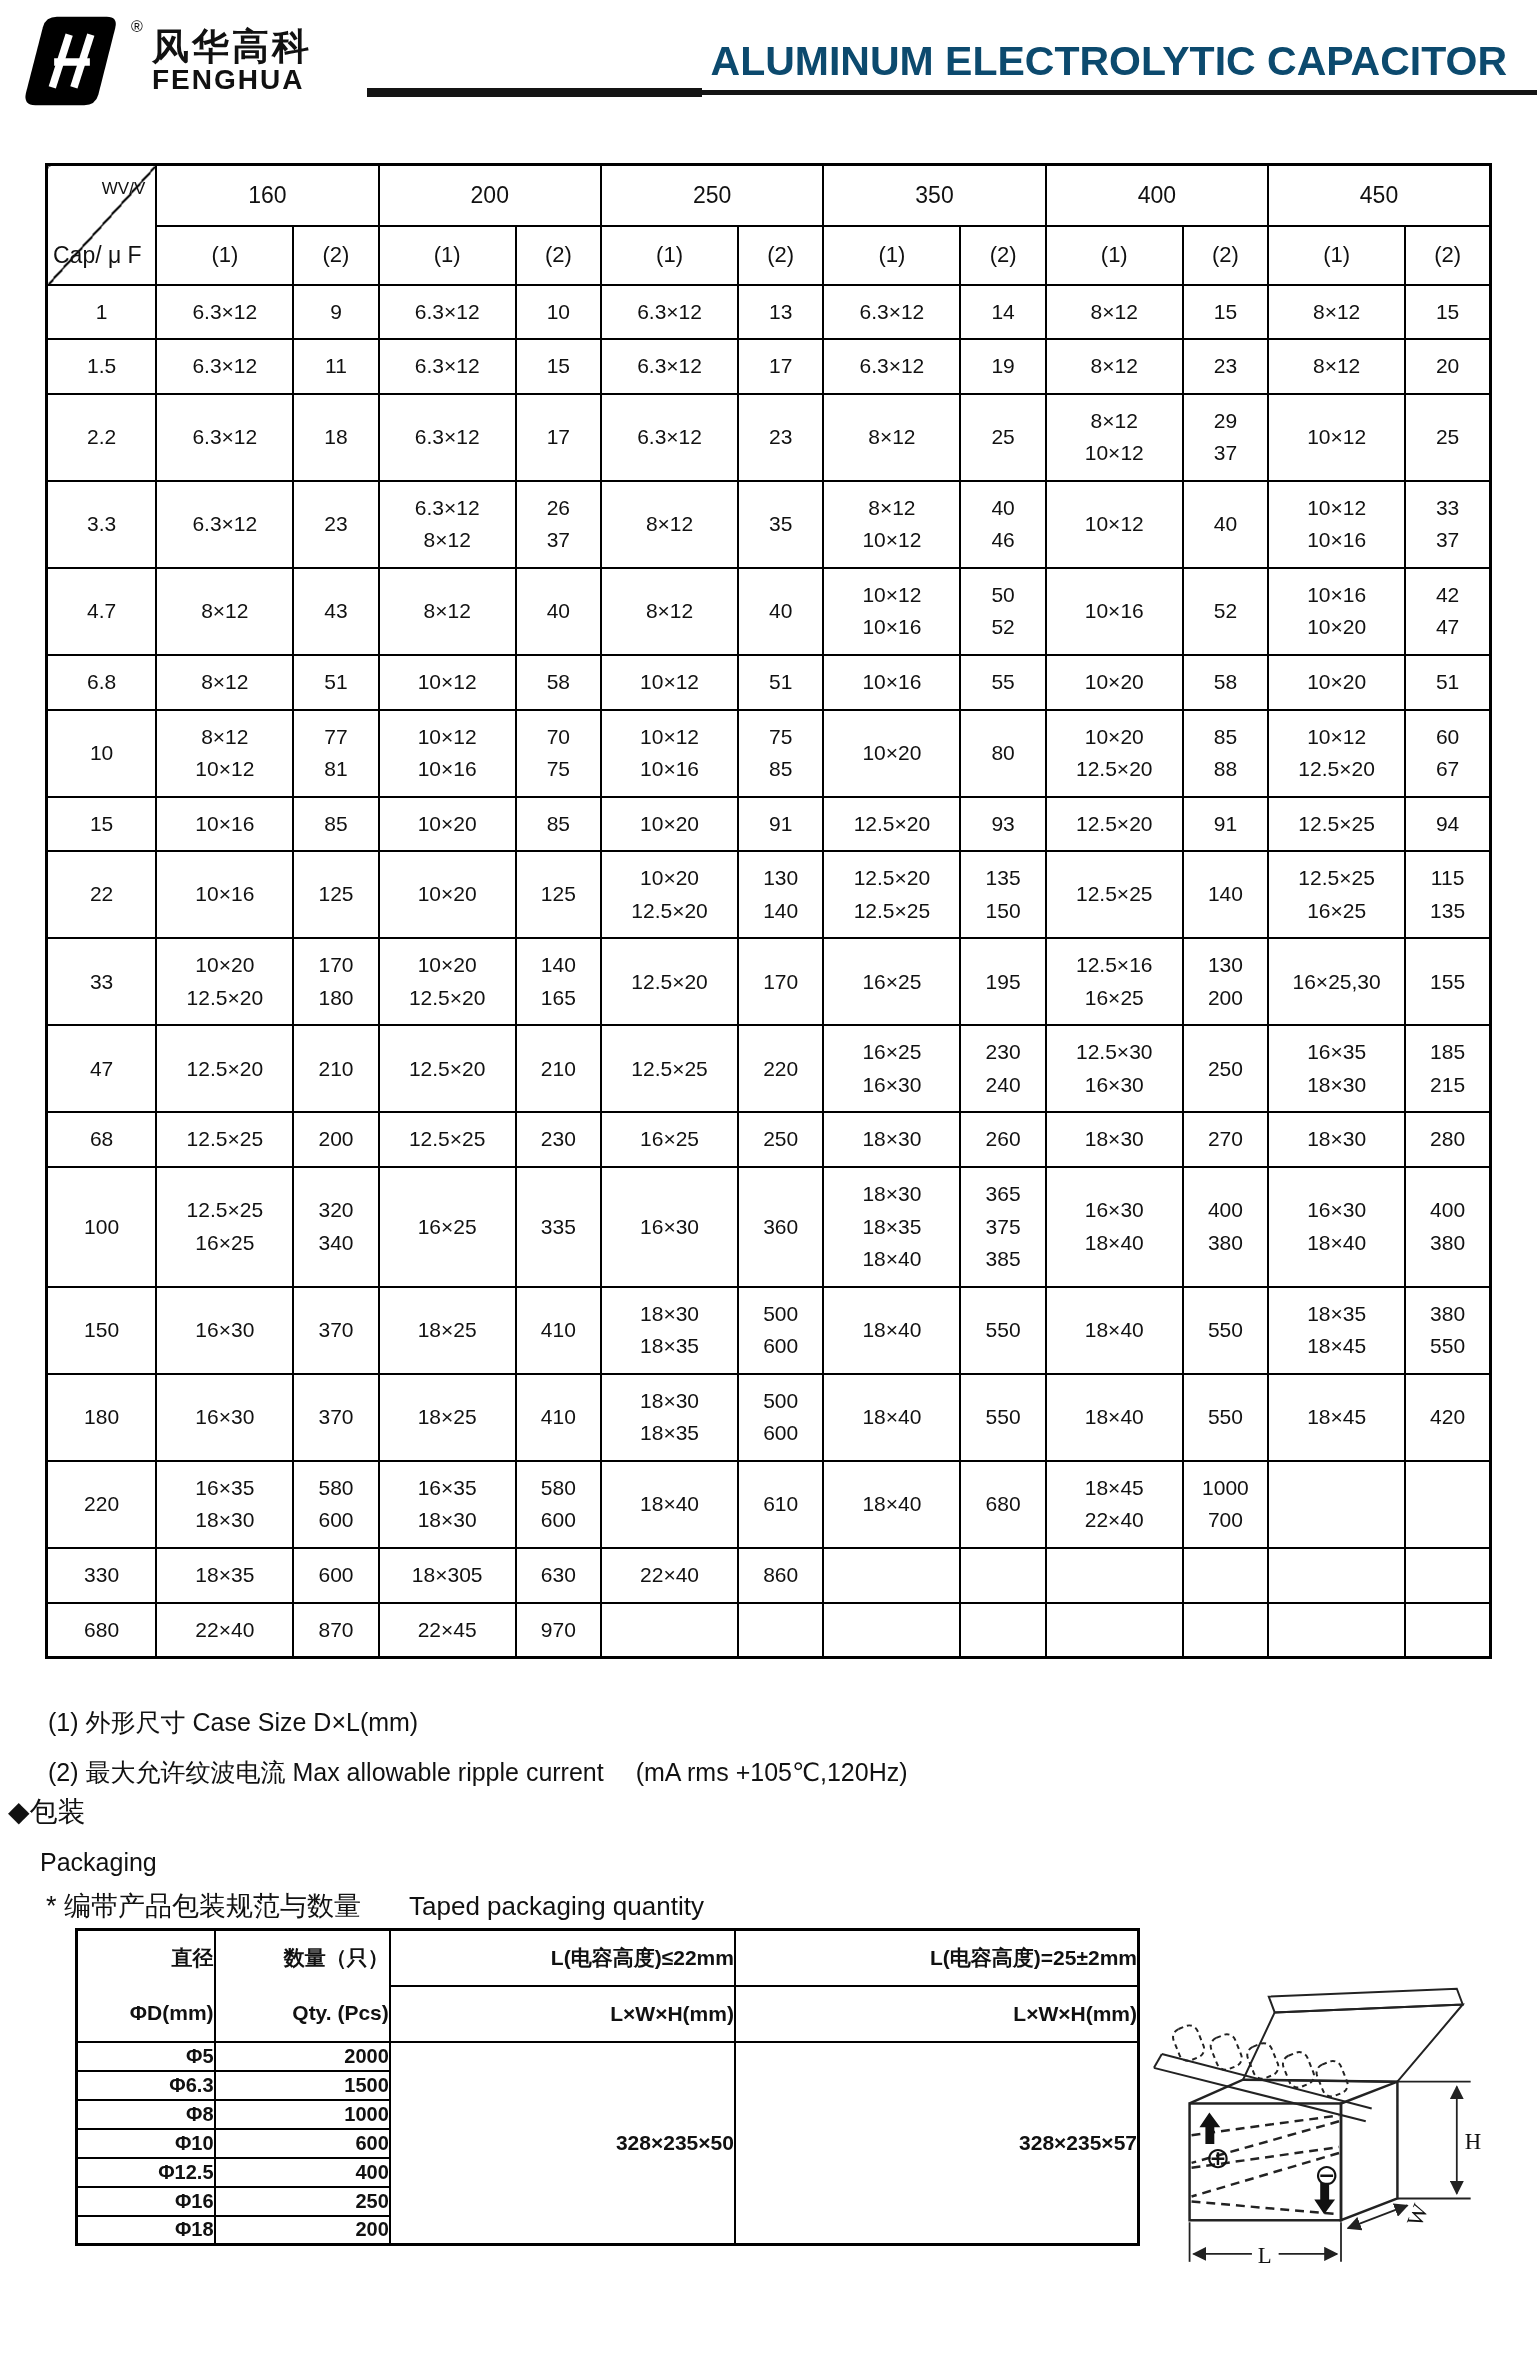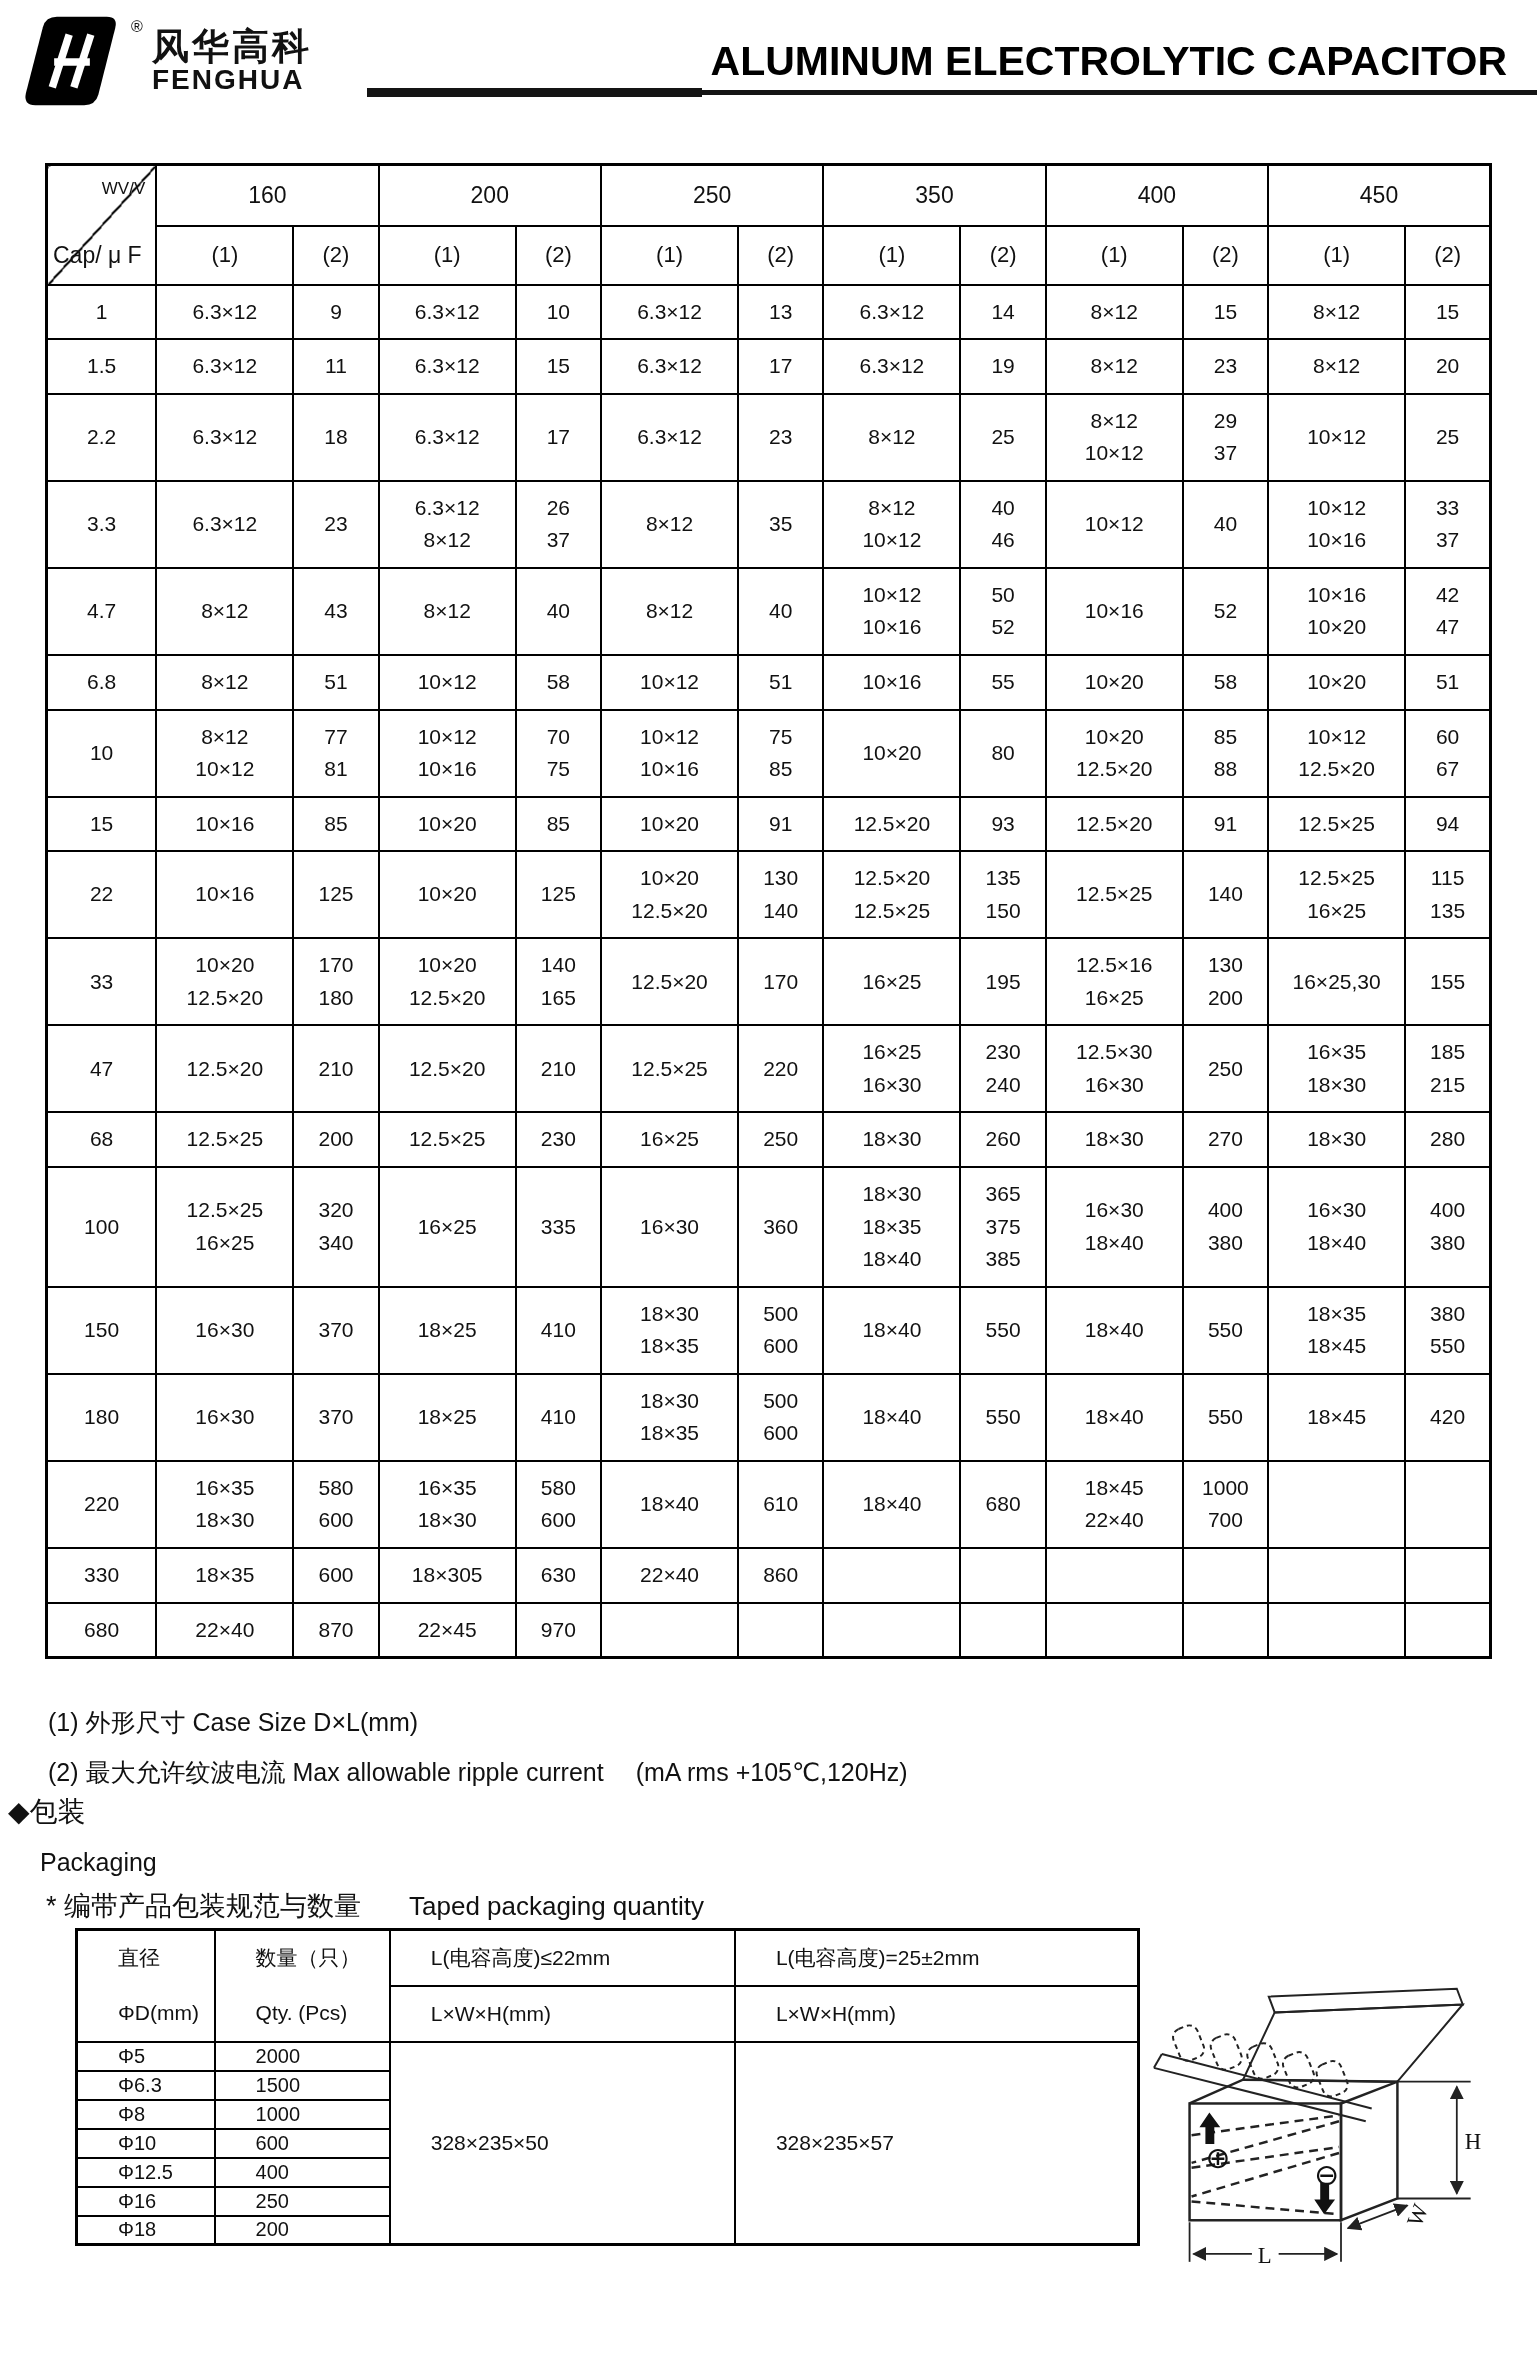--- a/index.html
+++ b/index.html
@@ -5,21 +5,21 @@
   * { margin:0; padding:0; box-sizing:border-box; }
   body { background:#fff; font-family:"Liberation Sans","DejaVu Sans",sans-serif; color:#111; }
   .page { position:relative; width:1537px; height:2357px; background:#fff; overflow:hidden; }
 
   
   .hdr { position:absolute; top:0; left:0; width:100%; height:130px; }
   .logo-mark { position:absolute; left:16px; top:14px; width:112px; height:94px; }
   .logo-reg { position:absolute; left:131px; top:18px; font-size:16px; }
   .logo-cn { position:absolute; left:152px; top:22px; font-size:37px; font-weight:900; letter-spacing:3px; }
   .logo-en { position:absolute; left:152px; top:64px; font-size:28px; font-weight:700; letter-spacing:2px; }
-  .doc-title { position:absolute; right:30px; top:38px; font-size:41px; font-weight:700; color:#000000; white-space:nowrap; }
+  .doc-title { position:absolute; right:30px; top:38px; font-size:41px; font-weight:700; color:#0c4a6e; white-space:nowrap; }
   .title-rule  { position:absolute; left:367px; top:90px; right:0; height:5px; background:#141414; }
   .title-rule2 { position:absolute; left:367px; top:88px; width:335px; height:9px; background:#141414; }
 
   
   .main-table-wrap { position:absolute; top:163px; left:45px; width:1447px; }
   table.main { border-collapse:collapse; table-layout:fixed; width:100%; border:3px solid #000; }
   table.main th, table.main td { border:2px solid #000; text-align:center; vertical-align:middle;
       font-weight:normal; white-space:pre-line; }
   table.main th.volt { font-size:23px; height:58px; }
   table.main th.sub  { font-size:22px; height:56px; }
@@ -34,22 +34,22 @@
   .notes div { margin-bottom:22px; }
 
   
   .pkg-title   { position:absolute; top:1793px; left:8px;  font-size:28px; }
   .pkg-title-en{ position:absolute; top:1848px; left:40px; font-size:25px; }
   .pkg-sub     { position:absolute; top:1888px; left:46px; font-size:27px; }
   .pkg-sub .en { margin-left:48px; font-size:26px; }
 
   .pkg-table-wrap { position:absolute; top:1928px; left:75px; width:1065px; }
   table.pkg { border-collapse:collapse; table-layout:fixed; width:100%; border:3px solid #000; }
-  table.pkg th, table.pkg td { border:2px solid #000; text-align:left; vertical-align:middle;
-      font-weight:normal; font-size:20px; white-space:pre-line;padding-left:40px; }
+  table.pkg th, table.pkg td { border:2px solid #000; text-align:right; vertical-align:middle;
+      font-weight:bold; font-size:20px; white-space:pre-line;padding-left:40px; }
   table.pkg th.h2 { height:112px; line-height:2.6; font-size:21px; }
   table.pkg th.h1 { height:56px; font-size:21px; }
   table.pkg td { height:29px; }
   table.pkg td.merged { font-size:21px;border-radius:16px; }
 
   
   .diagram { position:absolute; top:1972px; left:1148px; width:386px; height:356px; }
   .dim-label { font-family:"Liberation Serif","DejaVu Serif",serif; font-size:23px; fill:#111; }
 </style>
 </head>

